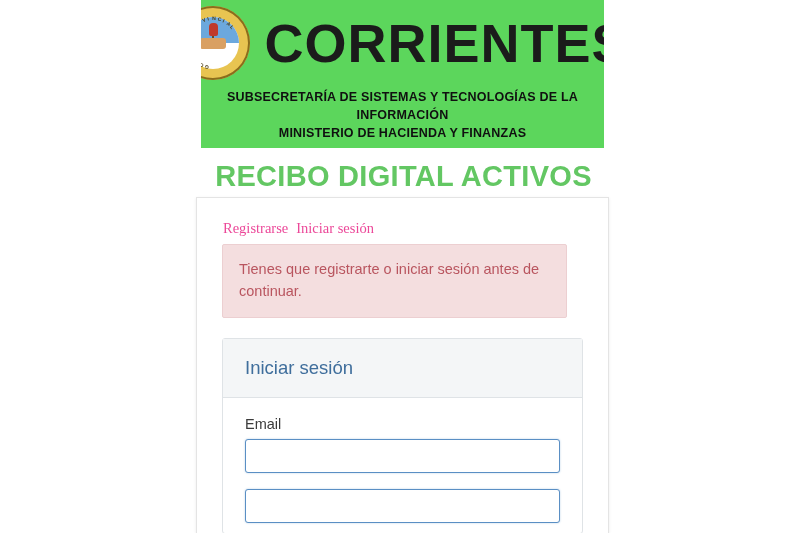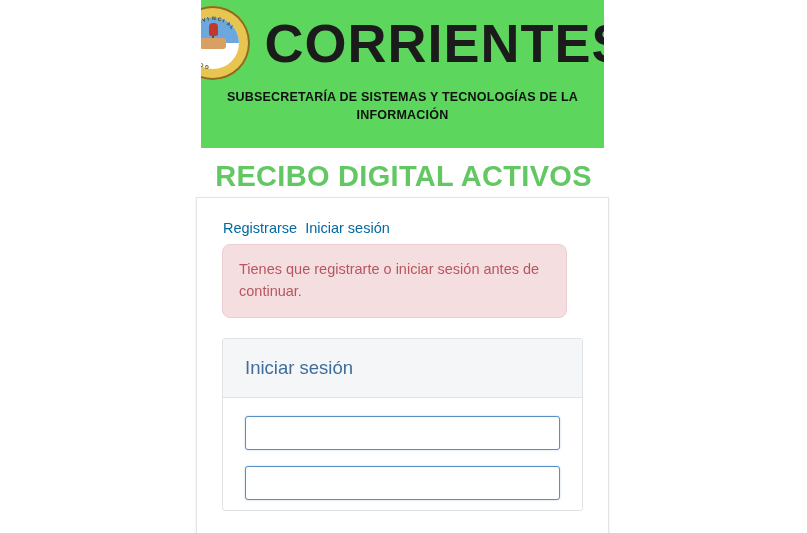--- a/index.html
+++ b/index.html
@@ -156,35 +156,36 @@
   }
 
   .nav-links {
     position: absolute;
     left: 26px;
     top: 22px;
     font-size: 14.5px;
     color: #5d9c5d;
   }
   .nav-links a {
-    color: #0369a1;
+    color: #ec4899;
     text-decoration: none;
     cursor: pointer;
+    font-family: Liberation Serif, serif;
   }
   .nav-sep { display: inline-block; width: 8px; }
 
   .alert {
     position: absolute;
     left: 25px;
     top: 46px;
     width: 345px;
     box-sizing: border-box;
     background: #f4dedf;
     border: 1px solid #eccfd1;
-    border-radius: 8px;
+    border-radius: 2px;
     padding: 14px 16px 14px 16px;
     color: #b9555f;
     font-size: 14.5px;
     line-height: 1.5;
   }
 
   .panel {
     position: absolute;
     left: 25px;
     top: 140px;
@@ -260,40 +261,42 @@
           <span style="transform: rotate(281deg) translate(28px, 0) rotate(90deg);">C</span>
           <span style="transform: rotate(294deg) translate(28px, 0) rotate(90deg);">I</span>
           <span style="transform: rotate(305deg) translate(28px, 0) rotate(90deg);">A</span>
           <span style="transform: rotate(317deg) translate(28px, 0) rotate(90deg);">L</span>
         </div>
       </div>
       <div class="banner-title">CORRIENTES</div>
     </div>
     <div class="banner-sub">
       <div>SUBSECRETARÍA DE SISTEMAS Y TECNOLOGÍAS DE LA INFORMACIÓN</div>
+      <div>MINISTERIO DE HACIENDA Y FINANZAS</div>
     </div>
   </div>
 
   <div class="page-subtitle">RECIBO DIGITAL ACTIVOS</div>
 
   <div class="card">
 
     <div class="nav-links">
       <a href="#">Registrarse</a><span class="nav-sep"></span><a href="#">Iniciar sesión</a>
     </div>
 
     <div class="alert">
       <span>Tienes que registrarte o iniciar sesión antes de continuar.</span>
     </div>
 
     <div class="panel">
       <div class="panel-head">
         <div class="panel-head-title">Iniciar sesión</div>
       </div>
       <div class="panel-body">
+        <label class="field-label">Email</label>
         <input class="text-input" type="email" autofocus="" placeholder="" style="">
         <div class="field-spacer"></div>
         <input class="text-input" type="password" placeholder="" style="">
       </div>
     </div>
 
   </div>
 </div>
 
 </body></html>

